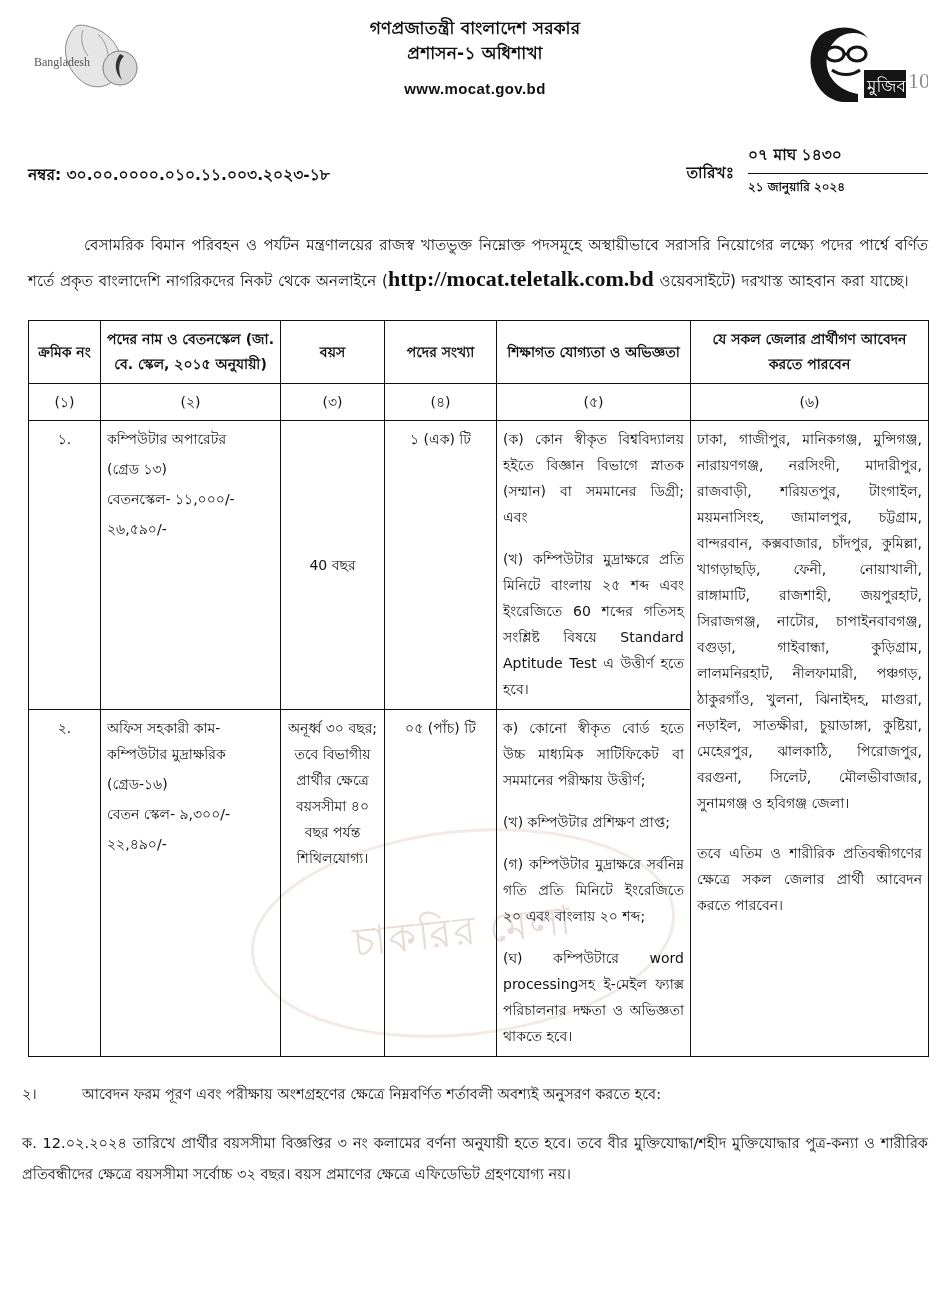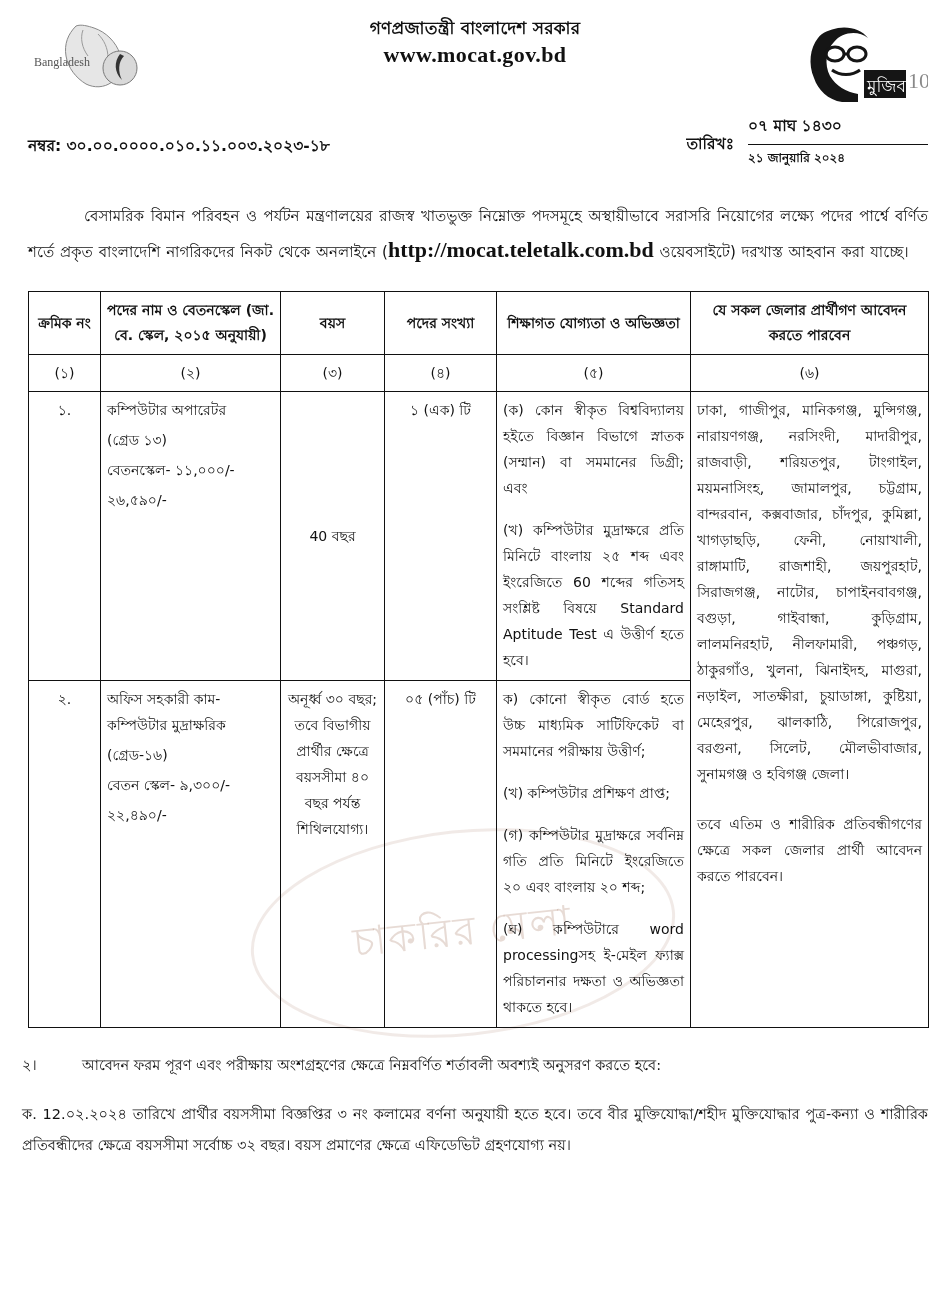--- a/index.html
+++ b/index.html
@@ -70,25 +70,25 @@
     padding-top: 16px;
   }
   .head-line {
     font-family: "DejaVu Sans", sans-serif;
     font-size: 17px;
     line-height: 25px;
     font-weight: 600;
     letter-spacing: 0.2px;
   }
   .head-url {
-    font-family: Liberation Serif, serif;
-    font-size: 22px;
+    font-family: Liberation Sans, sans-serif;
+    font-size: 15px;
     font-weight: 700;
     letter-spacing: 0.4px;
-    margin-top: 1px;
+    margin-top: 14px;
   }
 
   
   .memo-row {
     position: relative;
     z-index: 2;
     margin-top: 46px;
     height: 58px;
     padding: 0 30px 0 28px;
   }
@@ -253,20 +253,21 @@
         <path d="M44 62 C52 68 64 68 72 62" fill="none" stroke="#151515" stroke-width="3"></path>
       </g>
       <rect x="76" y="62" width="42" height="28" fill="#151515"></rect>
       <text x="79" y="84" font-family="'DejaVu Sans', sans-serif" font-size="17" fill="#ffffff">মুজিব</text>
       <text x="120" y="80" font-family="'Liberation Serif', serif" font-size="22" fill="#151515" opacity="0.5">100</text>
     </svg>
   </div>
 
   <div class="head-block">
     <div class="head-line">গণপ্রজাতন্ত্রী বাংলাদেশ সরকার</div>
+    <div class="head-line">প্রশাসন-১ অধিশাখা</div>
     <div class="head-url">www.mocat.gov.bd</div>
   </div>
 
   <div class="memo-row">
     <div class="memo-no">
       <span>নম্বর:</span>
       <span>৩০.০০.০০০০.০১০.১১.০০৩.২০২৩-১৮</span>
     </div>
     <div class="memo-date-wrap">
       <div class="memo-date-label">তারিখঃ</div>

